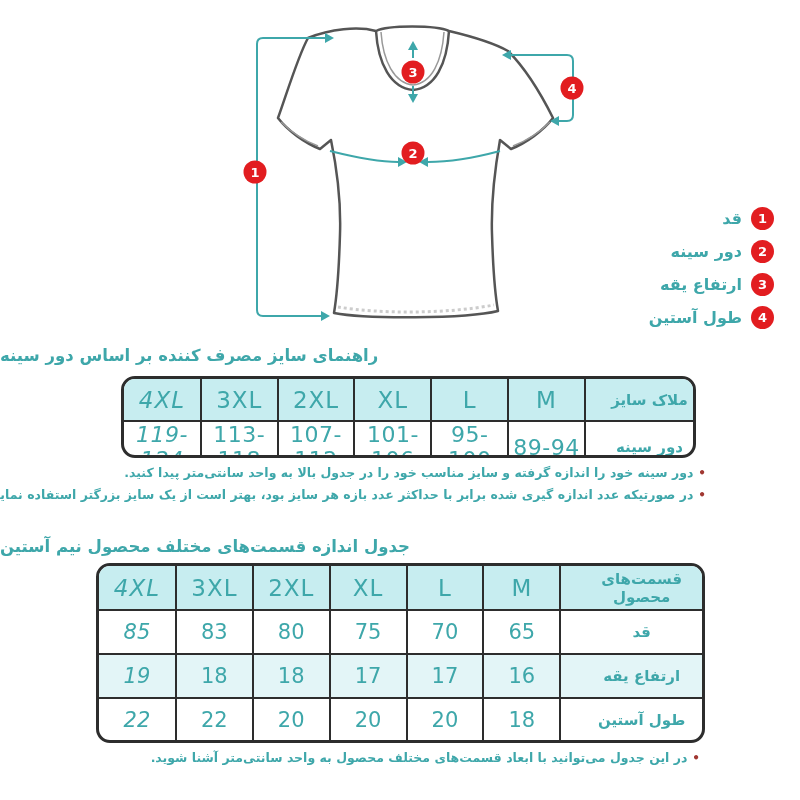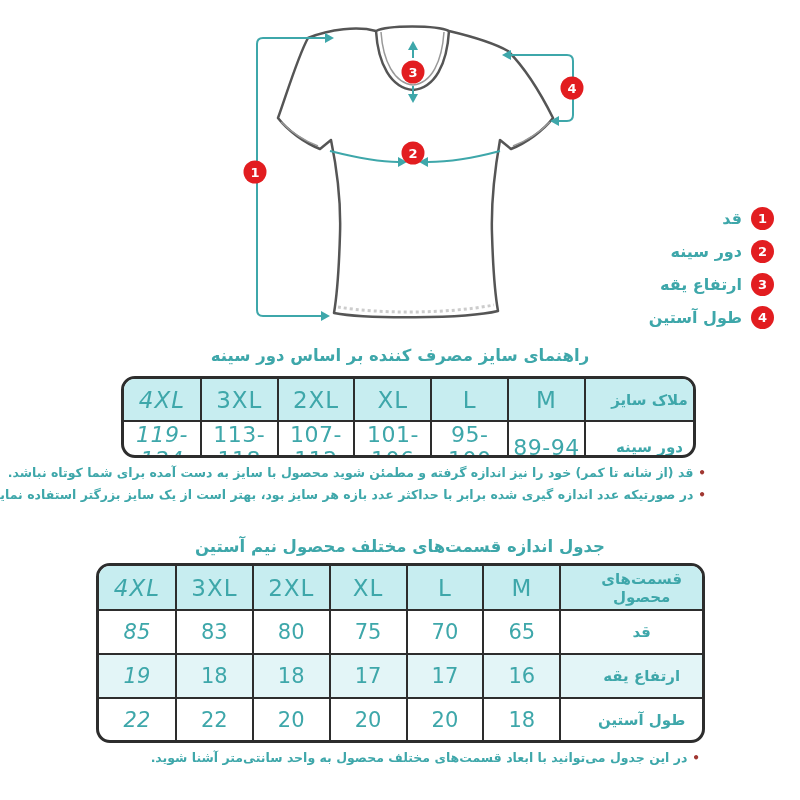--- a/index.html
+++ b/index.html
@@ -12,21 +12,21 @@
   .legend{position:absolute;right:26px;top:206px;direction:rtl;}
   .legend-item{display:flex;align-items:center;gap:9px;height:24px;margin-bottom:9px;direction:rtl;}
   .legend-num{
     width:23px;height:23px;border-radius:50%;background:#E21D20;color:#fff;
     display:flex;align-items:center;justify-content:center;
     font-size:13px;font-weight:bold;flex:0 0 auto;
   }
   .legend-label{color:#3EA7AA;font-weight:bold;font-size:16px;white-space:nowrap;}
   
   .section-title{
-    position:absolute;left:0;width:800px;text-align:center;
+    position:absolute;left:0;width:800px;text-align:left;
     color:#3EA7AA;font-weight:bold;font-size:16.5px;direction:rtl;
   }
   #title-1{top:346px;}
   #title-2{top:537px;}
   
   .tblwrap{
     position:absolute;border:3px solid #2D2D2D;border-radius:14px;
     overflow:hidden;background:#fff;box-sizing:border-box;
   }
   #table-1{left:121px;top:376px;width:575px;height:82px;}
@@ -165,21 +165,21 @@
       <td class="val">101-106</td>
       <td class="val">107-112</td>
       <td class="val">113-118</td>
       <td class="val">119-124</td>
     </tr>
   </tbody>
     </table>
 </div>
 
 <div class="notes">
-  <div class="note-line"><span class="bullet">•</span><span>قد (از شانه تا کمر) خود را نیز اندازه گرفته و مطمئن شوید محصول با سایز به دست آمده برای شما کوتاه نباشد.</span></div>
+  <div class="note-line"><span class="bullet">•</span><span>دور سینه خود را اندازه گرفته و سایز مناسب خود را در جدول بالا به واحد سانتی‌متر پیدا کنید.</span></div>
   <div class="note-line"><span class="bullet">•</span><span>در صورتیکه عدد اندازه گیری شده برابر با حداکثر عدد بازه هر سایز بود، بهتر است از یک سایز بزرگتر استفاده نمایید.</span></div>
 </div>
 
 <div id="title-2" class="section-title">جدول اندازه قسمت‌های مختلف محصول نیم آستین</div>
 
 <div id="table-2" class="tblwrap">
   <table class="sizes-table">
     <colgroup>
       <col style="width:23.5%">
         <col style="width:12.75%">

